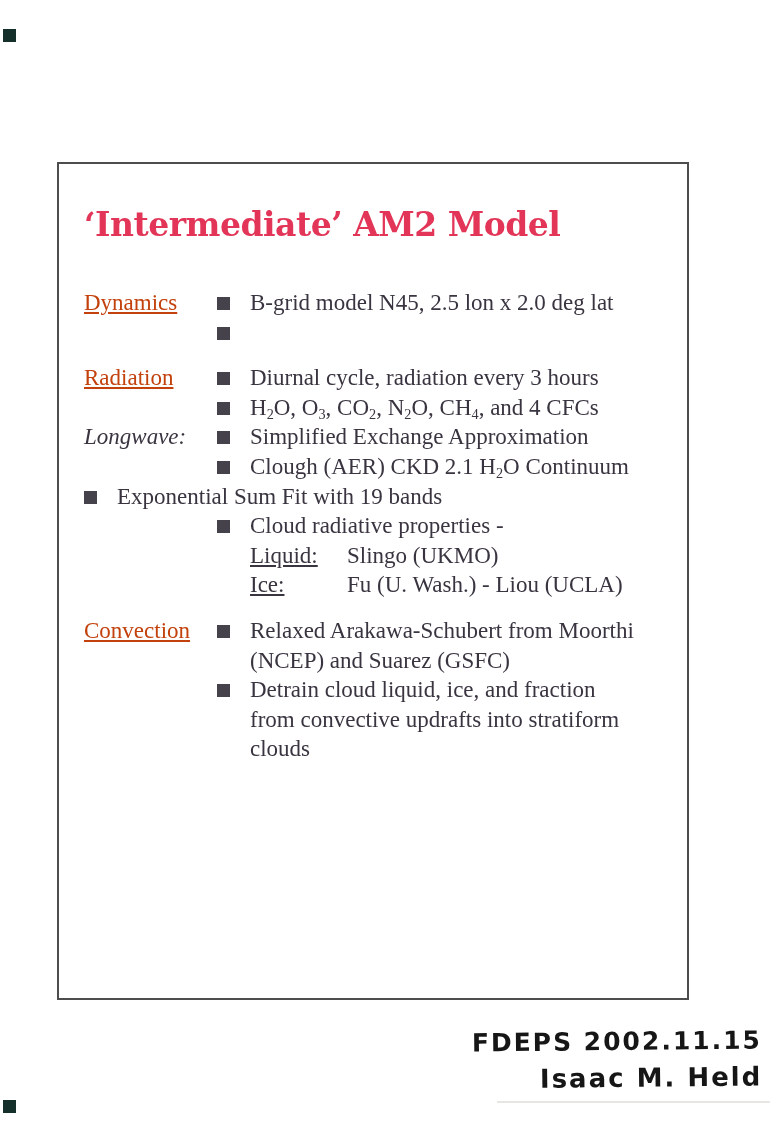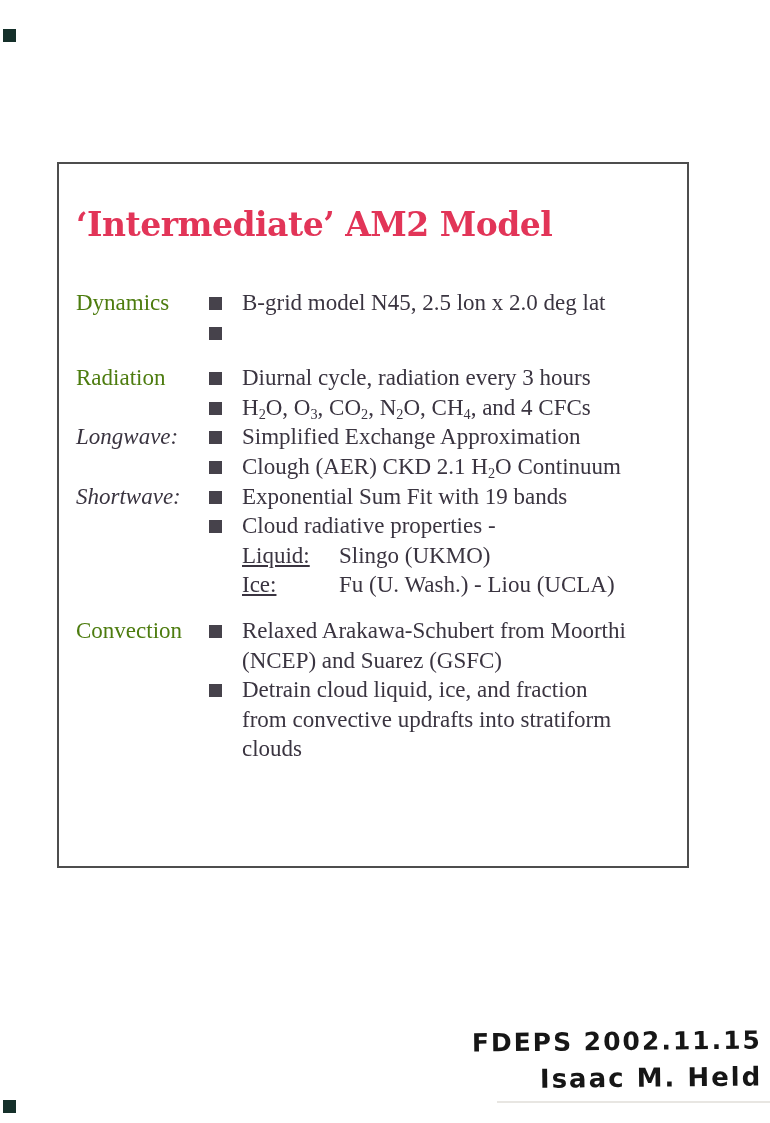--- a/index.html
+++ b/index.html
@@ -27,25 +27,25 @@
     background: #15302a;
   }
   .corner-mark.top { top: 29px; }
   .corner-mark.bottom { top: 1100px; }
 
   .slide {
     position: absolute;
     left: 57px;
     top: 162px;
     width: 632px;
-    height: 706px;
+    height: 838px;
     box-sizing: border-box;
     border: 2px solid #4d4d4d;
     background: #ffffff;
-    padding: 41px 18px 0 17px;
+    padding: 41px 18px 0 25px;
   }
   .title {
     margin: 0;
     font-family: "DejaVu Serif", serif;
     font-weight: bold;
     font-size: 33px;
     letter-spacing: -0.5px;
     color: #e23558;
     white-space: nowrap;
   }
@@ -57,21 +57,22 @@
   .section { margin: 0; }
   .section + .section { margin-top: 16px; }
   .row {
     display: flex;
     align-items: flex-start;
     line-height: 29.6px;
     white-space: nowrap;
   }
   .col-label { flex: none; width: 133px; }
   .col-label.link {
-    color: #4d7c0f;
+    color: #c2410c;
+    text-decoration: underline;
     cursor: pointer;
   }
   .col-label.italic { font-style: italic; }
   .col-bullet { flex: none; width: 33px; }
   .bullet-square {
     display: inline-block;
     width: 13px;
     height: 13px;
     background: #46424b;
     margin-top: 8px;
@@ -150,21 +151,20 @@
             <span class="col-label italic">Longwave:</span>
             <span class="col-bullet"><span class="bullet-square"></span></span>
             <span class="col-text">Simplified Exchange Approximation</span>
           </div>
           <div class="row">
             <span class="col-label"></span>
             <span class="col-bullet"><span class="bullet-square"></span></span>
             <span class="col-text">Clough (AER) CKD 2.1 H<sub>2</sub>O Continuum</span>
           </div>
           <div class="row">
-            <span class="col-label italic">Shortwave:</span>
             <span class="col-bullet"><span class="bullet-square"></span></span>
             <span class="col-text">Exponential Sum Fit with 19 bands</span>
           </div>
           <div class="row">
             <span class="col-label"></span>
             <span class="col-bullet"><span class="bullet-square"></span></span>
             <span class="col-text">Cloud radiative properties -</span>
           </div>
           <div class="row">
             <span class="col-label"></span>

